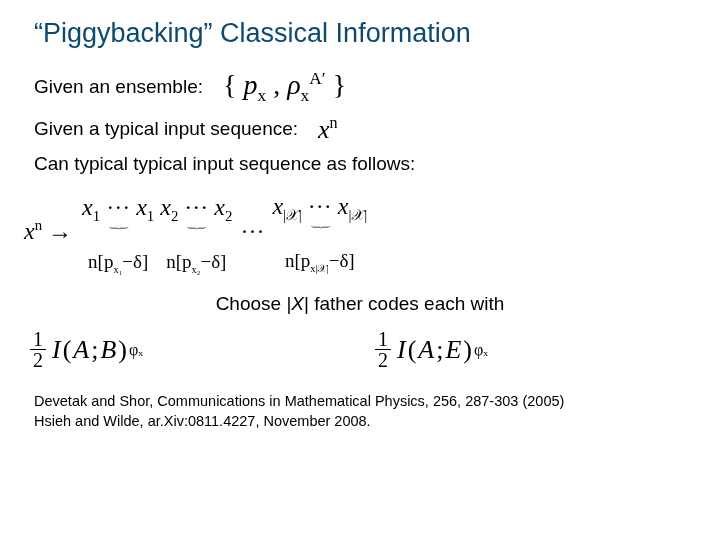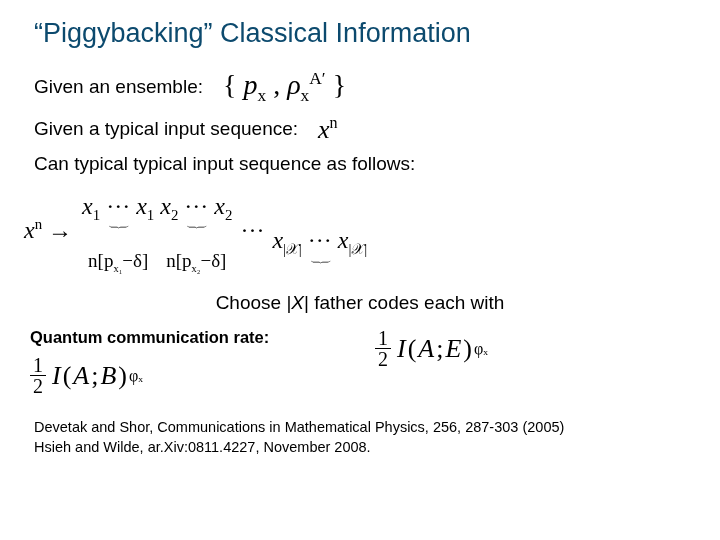--- a/index.html
+++ b/index.html
@@ -159,32 +159,32 @@
         <span class="row1"><i>x</i><span class="sub">2</span> ··· <i>x</i><span class="sub">2</span></span>
         <span class="brace">︸</span>
         <span class="below"><span>n[p</span><span class="ssub">x₂</span><span>−δ]</span></span>
       </span>
 
       <span style="padding:0 4px 30px 4px;">···</span>
 
       <span class="grp">
         <span class="row1"><i>x</i><span class="sub">|𝒳|</span> ··· <i>x</i><span class="sub">|𝒳|</span></span>
         <span class="brace">︸</span>
+        <span class="below"><span>n[p</span><span class="ssub">x|𝒳|</span><span>−δ]</span></span>
       </span>
 
     </div>
   </div>
 
   <div class="choose">
     Choose |<i>X</i>| father codes each with
   </div>
 
   <div class="rates">
     <div class="ratecol">
-      <div class="ratelbl">Quantum communication rate:</div>
       <div class="ratemath">
         <span class="frac">
             <span class="num">1</span>
             <span class="den">2</span>
           </span>
         <i>I</i>(<i>A</i>; <i>B</i>)<span class="sub">φₓ</span>
       </div>
     </div>
     <div class="ratecol">
       <div class="ratemath">

